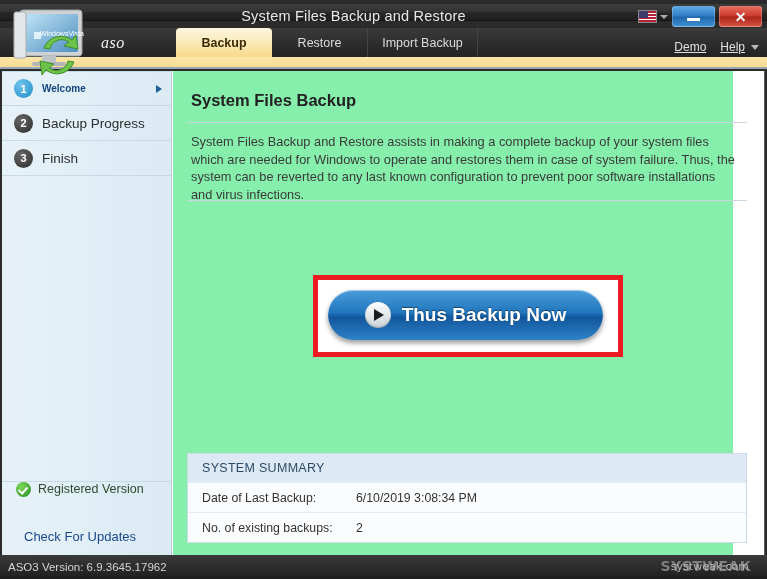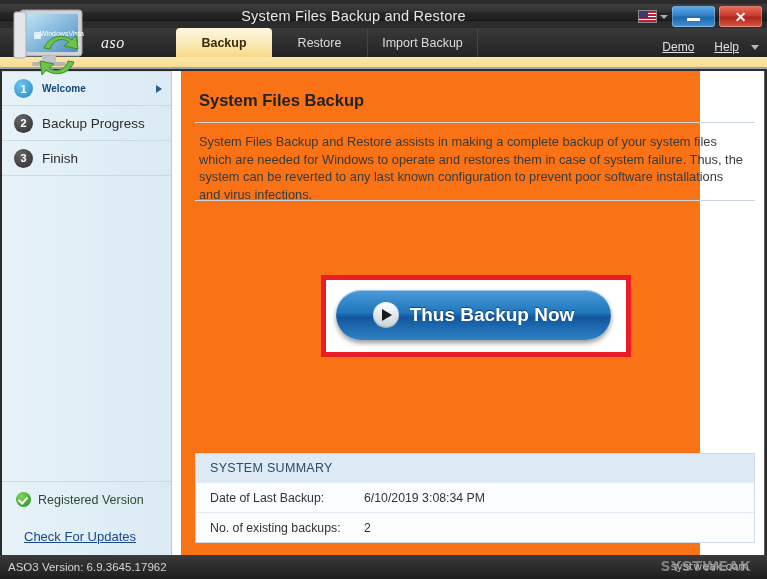--- a/index.html
+++ b/index.html
@@ -114,21 +114,21 @@
   }
   .tab.active {
     background: linear-gradient(to bottom, #fdf6e0 0%, #fbe9b4 55%, #f7d98a 100%);
     color: #3b2c06; font-weight: bold;
     border-radius: 4px 4px 0 0;
     border-right: none;
   }
   .tab.wide { width: 110px; }
   .tab-right {
     position: absolute; right: 8px; top: 0; height: 38px;
-    display: flex; align-items: center; gap: 20px;
+    display: flex; align-items: center; gap: 14px;
   }
   .tab-right a {
     color: #e0e0e0; font-size: 12px; text-decoration: underline; cursor: pointer;
   }
   .help-caret {
     width: 0; height: 0;
     border-left: 4px solid transparent;
     border-right: 4px solid transparent;
     border-top: 5px solid #b8b8b8;
     margin-left: -8px;
@@ -194,21 +194,21 @@
     position: absolute; right: 9px;
     width: 0; height: 0;
     border-top: 4.5px solid transparent;
     border-bottom: 4.5px solid transparent;
     border-left: 6px solid #1d5f99;
   }
   .reg-block {
     position: absolute; left: 0; bottom: 0; width: 169px;
   }
   .reg-row {
-    height: 36px; display: flex; align-items: center; padding-left: 14px;
+    height: 36px; display: flex; padding-left: 14px;
     border-top: 1px solid #c7dbe7;
     box-sizing: border-box;
     margin-top: 28px;
   }
   .check-icon {
     width: 15px; height: 15px; border-radius: 50%;
     background: radial-gradient(circle at 35% 30%, #7ed957, #1f8a1f);
     margin-right: 7px;
     position: relative; flex: none;
   }
@@ -217,28 +217,28 @@
     left: 4px; top: 3px; width: 4px; height: 7px;
     border: solid #fff; border-width: 0 2px 2px 0;
     transform: rotate(42deg);
   }
   .reg-text { font-size: 12.5px; color: #2d4a2d; }
   .upd-row {
     height: 38px; display: flex; align-items: center; padding-left: 22px;
     box-sizing: border-box;
   }
   .upd-link {
-    font-size: 13px; color: #19488c; text-decoration: underline; cursor: pointer;
+    font-size: 13px; color: #19488c; cursor: pointer;
   }
 
   
   .main {
-    position: absolute; left: 179px; top: 0;
-    width: 519px; height: 484px;
-    background: #f97316;
+    position: absolute; left: 171px; top: 0;
+    width: 560px; height: 484px;
+    background: #86efac;
     box-sizing: border-box;
   }
   .page-title {
     position: absolute; left: 18px; top: 20px;
     font-size: 16.5px; font-weight: bold; color: #222;
   }
   .rule {
     position: absolute; left: 14px; width: 560px; height: 1px;
     background: #ccd6e0;
   }

